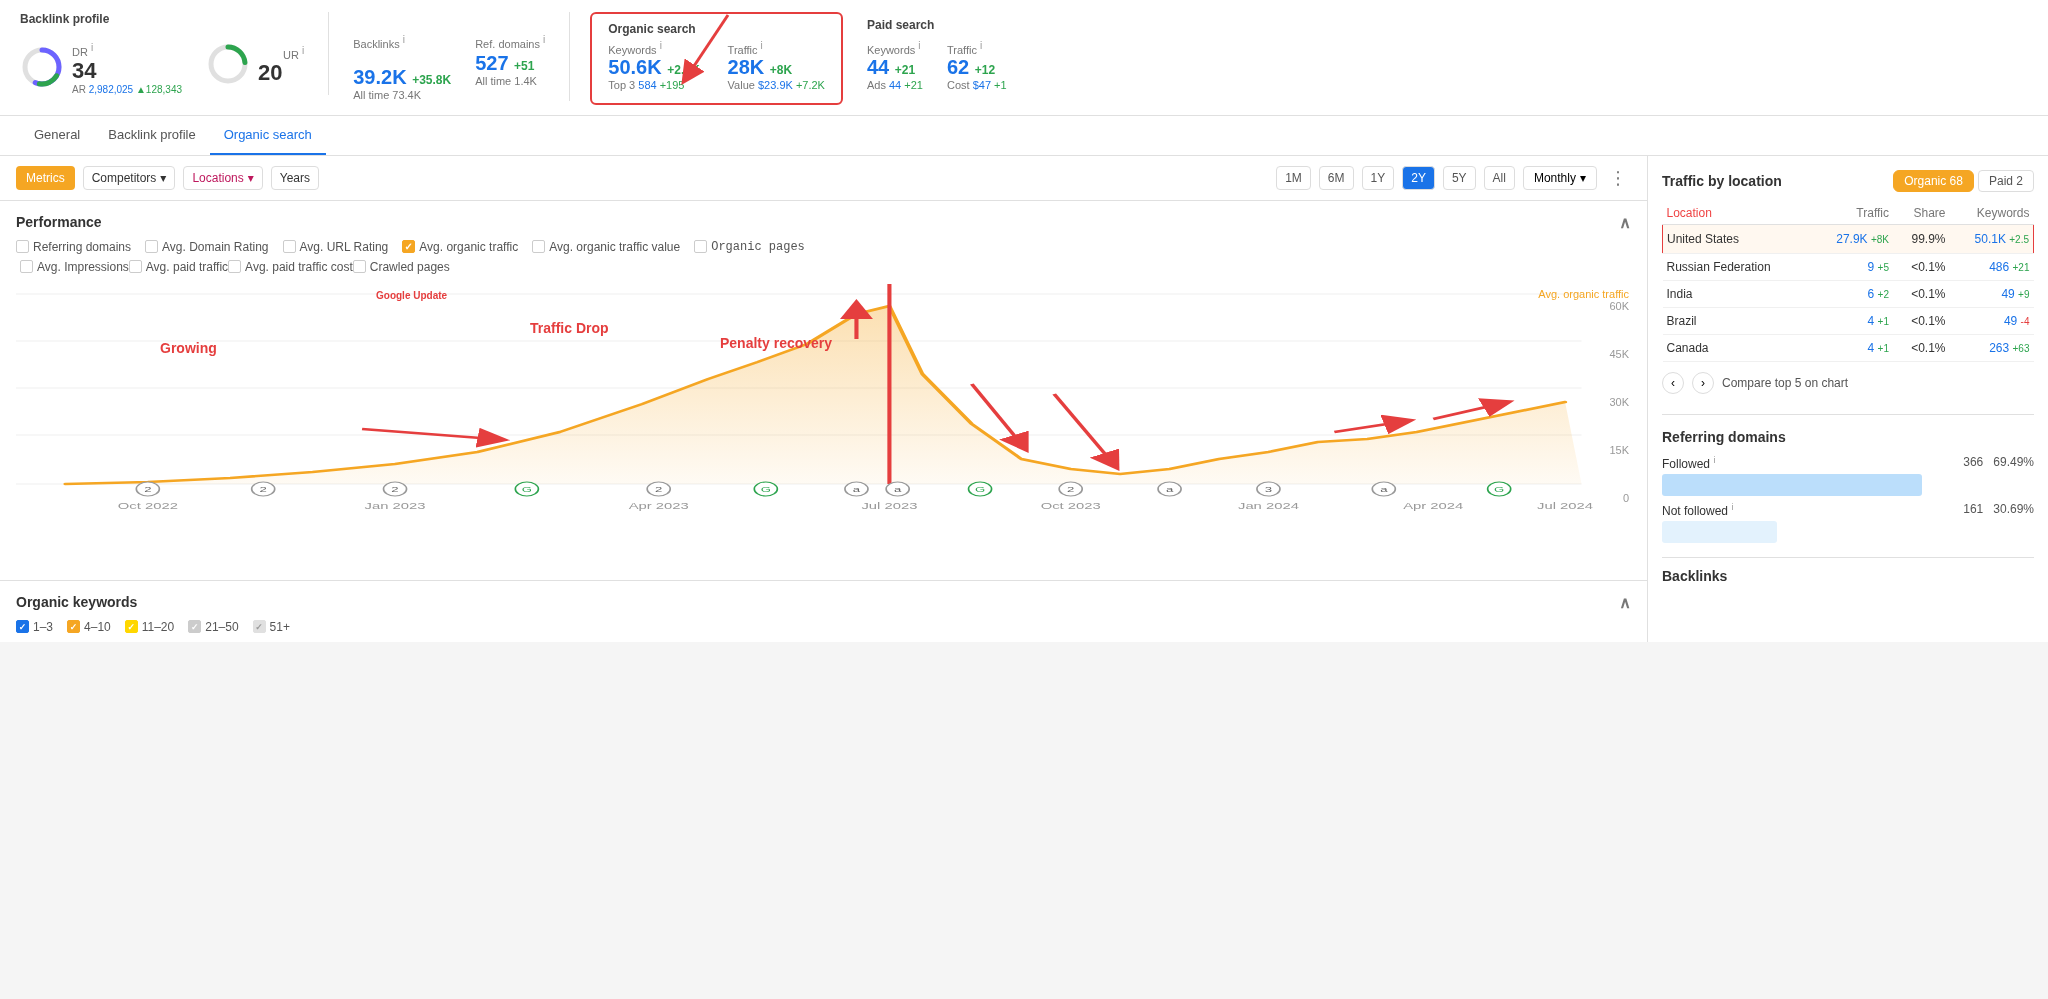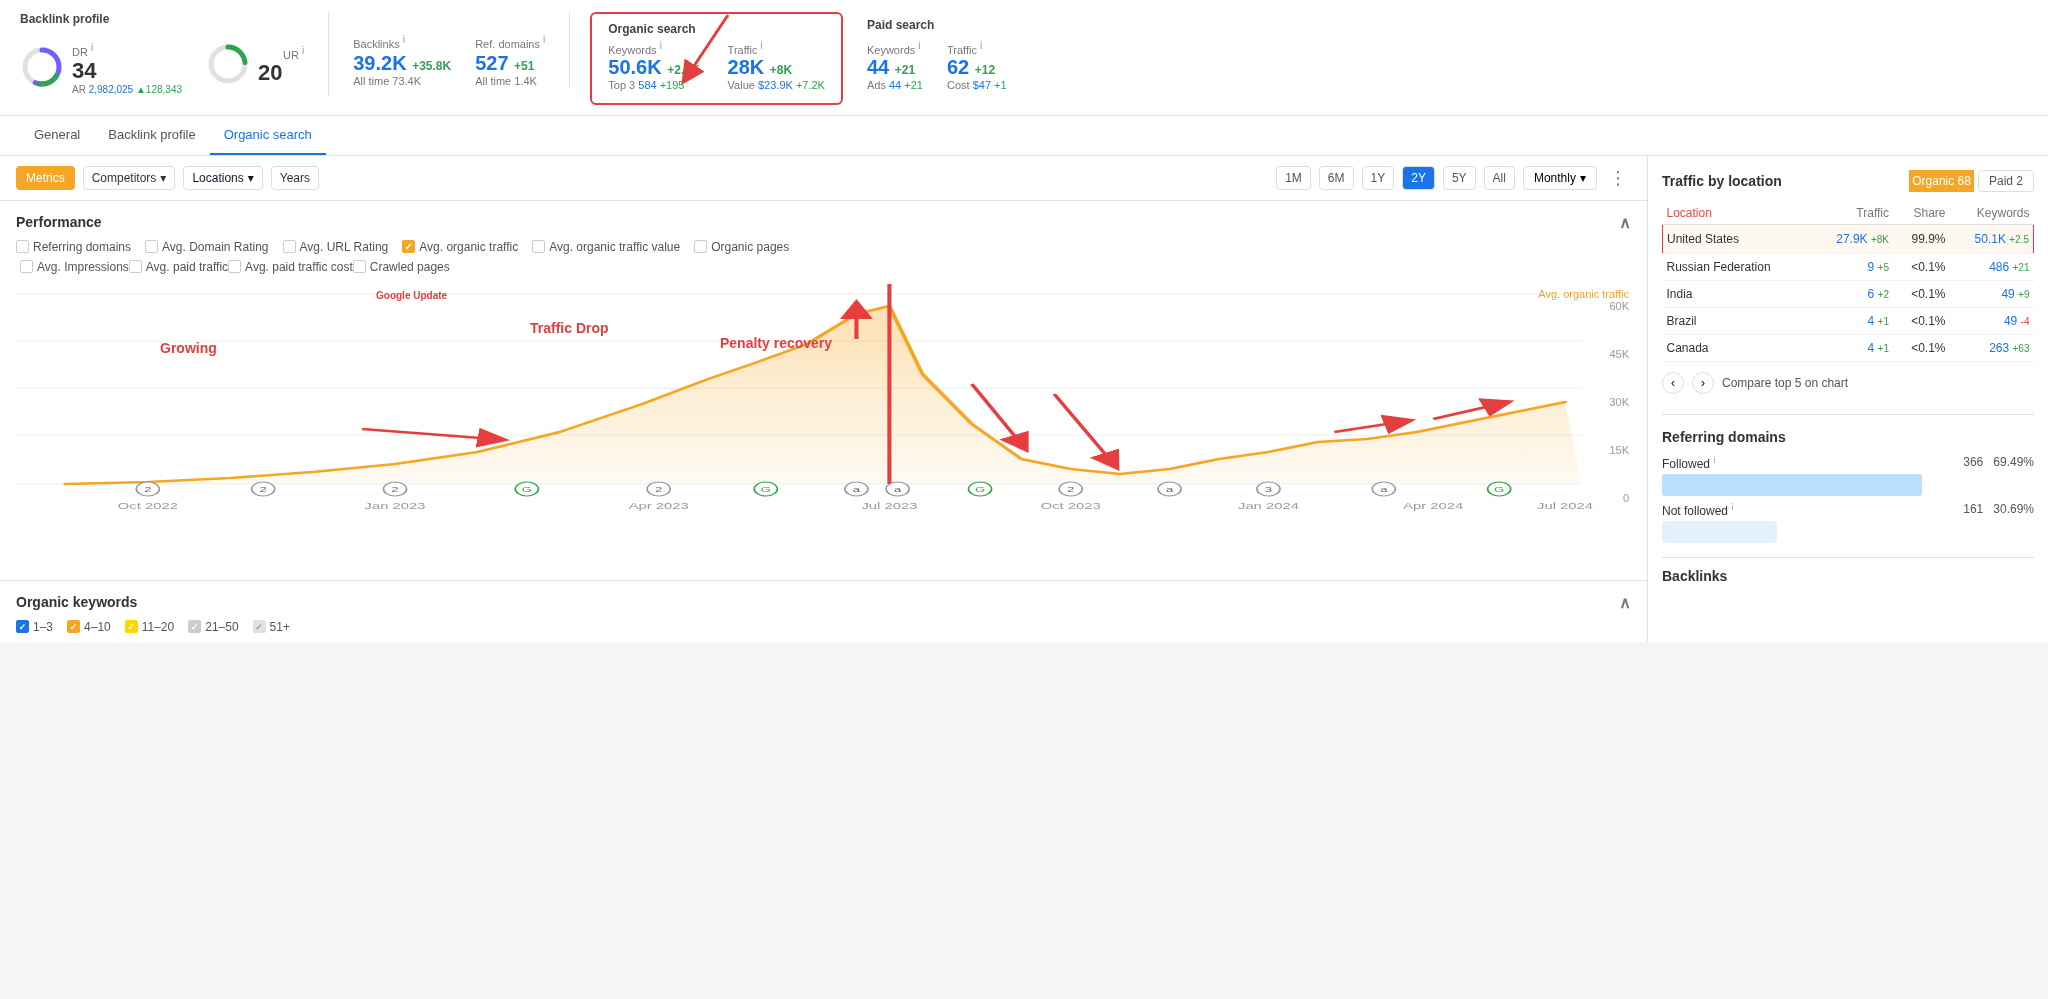--- a/index.html
+++ b/index.html
@@ -41,21 +41,21 @@
         <div>
           <div style="font-size:11px; color:#777;margin-left:25px;"><span>UR</span> <sup class="info-i">i</sup></div>
           <div style="font-size:22px; font-weight:700; color:#333;">20</div>
         </div>
       </div>
     </div>
   </div>
 
   <div style="display:flex; gap:24px; padding:0 24px; border-right:1px solid #e0e0e0; align-items:flex-start; padding-top:22px;">
     <div>
-      <div style="font-size:11px; color:#777; margin-bottom:2px;"><span>Backlinks</span> <sup class="info-i">i</sup></div>
+      <div style="font-size:11px; color:#777; margin-bottom:16px;"><span>Backlinks</span> <sup class="info-i">i</sup></div>
       <div style="font-size:20px; font-weight:700;"><span style="color:#1a73e8;">39.2K</span> <span style="color:#2da44e; font-size:12px;">+35.8K</span></div>
       <div style="font-size:11px; color:#777;">All time  73.4K</div>
     </div>
     <div>
       <div style="font-size:11px; color:#777; margin-bottom:2px;"><span>Ref. domains</span> <sup class="info-i">i</sup></div>
       <div style="font-size:20px; font-weight:700;"><span style="color:#1a73e8;margin-top:16px;">527</span> <span style="color:#2da44e; font-size:12px;">+51</span></div>
       <div style="font-size:11px; color:#777;">All time  1.4K</div>
     </div>
   </div>
 
@@ -112,21 +112,21 @@
 <div style="display:flex; background:#f5f5f5;">
 
   <div style="flex:1; background:#fff; border-right:1px solid #e0e0e0;">
 
     <div style="display:flex; align-items:center; gap:8px; padding:10px 16px; border-bottom:1px solid #e0e0e0;">
       <button style="background:#f5a623; color:#fff; border:none; border-radius:4px; padding:5px 10px; font-size:12px; cursor:pointer; font-weight:500;">Metrics</button>
       <button style="background:#fff; border:1px solid #ddd; border-radius:4px; padding:4px 8px; font-size:12px; cursor:pointer; display:flex; align-items:center; gap:4px; color:#333;">
           <span>Competitors</span> 
           <span>▾</span>
         </button>
-      <button style="background:#fff; border:1px solid #ddd; border-radius:4px; padding:4px 8px; font-size:12px; cursor:pointer; display:flex; align-items:center; gap:4px; color:#0f172a;">
+      <button style="background:#fff; border:1px solid #ddd; border-radius:4px; padding:4px 8px; font-size:12px; cursor:pointer; display:flex; align-items:center; gap:4px; color:#be185d;">
           <span>Locations</span> 
           <span>▾</span>
         </button>
       <button style="background:#fff; border:1px solid #ddd; border-radius:4px; padding:4px 8px; font-size:12px; cursor:pointer; color:#333;">Years</button>
       <div style="flex:1;"></div>
       <button style="border:1px solid #ddd; background:#fff; border-radius:4px; padding:4px 8px; font-size:12px; cursor:pointer; color:#555;">1M</button>
       <button style="border:1px solid #ddd; background:#fff; border-radius:4px; padding:4px 8px; font-size:12px; cursor:pointer; color:#555;">6M</button>
       <button style="border:1px solid #ddd; background:#fff; border-radius:4px; padding:4px 8px; font-size:12px; cursor:pointer; color:#555;">1Y</button>
       <button style="border:1px solid #ddd; background:#1a73e8; border-radius:4px; padding:4px 8px; font-size:12px; cursor:pointer; color:#fff;">2Y</button>
       <button style="border:1px solid #ddd; background:#fff; border-radius:4px; padding:4px 8px; font-size:12px; cursor:pointer; color:#555;">5Y</button>
@@ -160,21 +160,21 @@
         <label style="display:flex; align-items:center; gap:4px; font-size:12px; color:#555; cursor:pointer;">
           <div style="width:13px; height:13px; border:1.5px solid #ccc; border-radius:2px; background:#f5a623; border-color:#f5a623; display:flex; align-items:center; justify-content:center;">
             <span style="color:#fff; font-size:10px; font-weight:700;">✓</span>
           </div>
           <span>Avg. organic traffic</span>
         </label>
         <label style="display:flex; align-items:center; gap:4px; font-size:12px; color:#555; cursor:pointer;">
           <div style="width:13px; height:13px; border:1.5px solid #ccc; border-radius:2px;"></div>
           <span>Avg. organic traffic value</span>
         </label>
-        <label style="display:flex; align-items:center; gap:4px; font-size:12px; color:#555; cursor:pointer;">
+        <label style="display:flex; align-items:center; gap:4px; font-size:12px; color:#555; cursor:pointer;font-family:Liberation Mono, monospace;">
           <div style="width:13px; height:13px; border:1.5px solid #ccc; border-radius:2px;"></div>
           <span>Organic pages</span>
         </label>
       </div>
 
       <div style="padding:2px 20px 6px; display:flex; flex-wrap:wrap; ">
         <label style="display:flex; align-items:center; gap:4px; font-size:12px; color:#555; cursor:pointer;">
           <div style="width:13px; height:13px; border:1.5px solid #ccc; border-radius:2px;"></div>
           <span>Avg. Impressions</span>
         </label>
@@ -324,21 +324,21 @@
       </div>
     </div>
 
   </div>
 
   <div style="width:400px; background:#fff; padding:14px 14px;">
 
     <div style="display:flex; align-items:center; justify-content:space-between; margin-bottom:10px;">
       <span style="font-weight:600; font-size:14px;">Traffic by location</span>
       <div style="display:flex; gap:4px;">
-        <button style="background:#f5a623; border:1px solid #f5a623; border-radius:0; padding:3px 2px; font-size:12px; cursor:pointer; color:#fff; font-weight:500;">Organic 68</button>
+        <button style="background:#f5a623; border:1px solid #f5a623; border-radius:6px; padding:3px 10px; font-size:12px; cursor:pointer; color:#fff; font-weight:500;">Organic 68</button>
         <button style="background:#fff; border:1px solid #ddd; border-radius:4px; padding:3px 10px; font-size:12px; cursor:pointer; color:#555;">Paid 2</button>
       </div>
     </div>
 
     <table style="width:100%; border-collapse:collapse; font-size:12px;">
       <thead>
         <tr>
           <th style="text-align:left; padding:4px 4px; color:#ef4444; font-weight:500; border-bottom:1px solid #e0e0e0;">Location</th>
           <th style="text-align:right; padding:4px 4px; color:#777; font-weight:500; border-bottom:1px solid #e0e0e0;">Traffic</th>
           <th style="text-align:right; padding:4px 4px; color:#777; font-weight:500; border-bottom:1px solid #e0e0e0;">Share</th>

